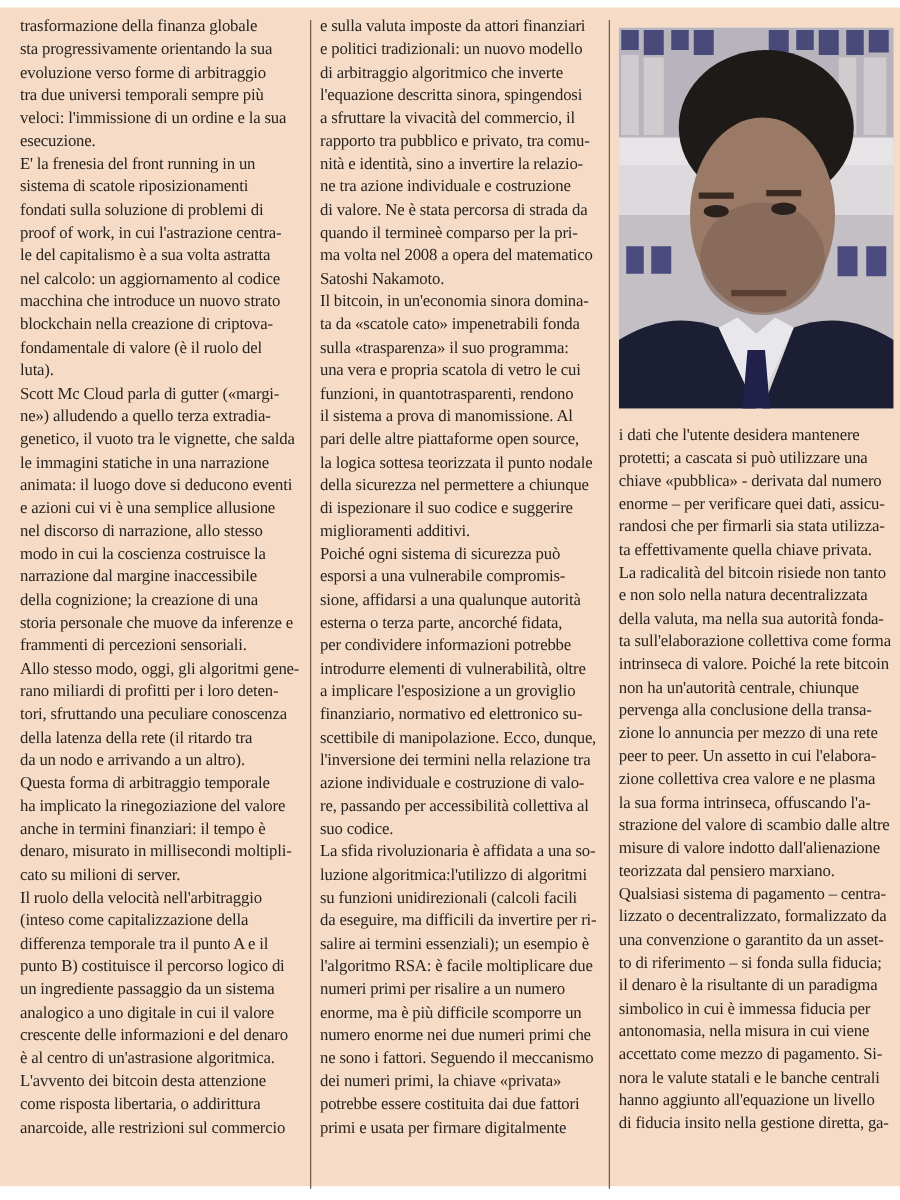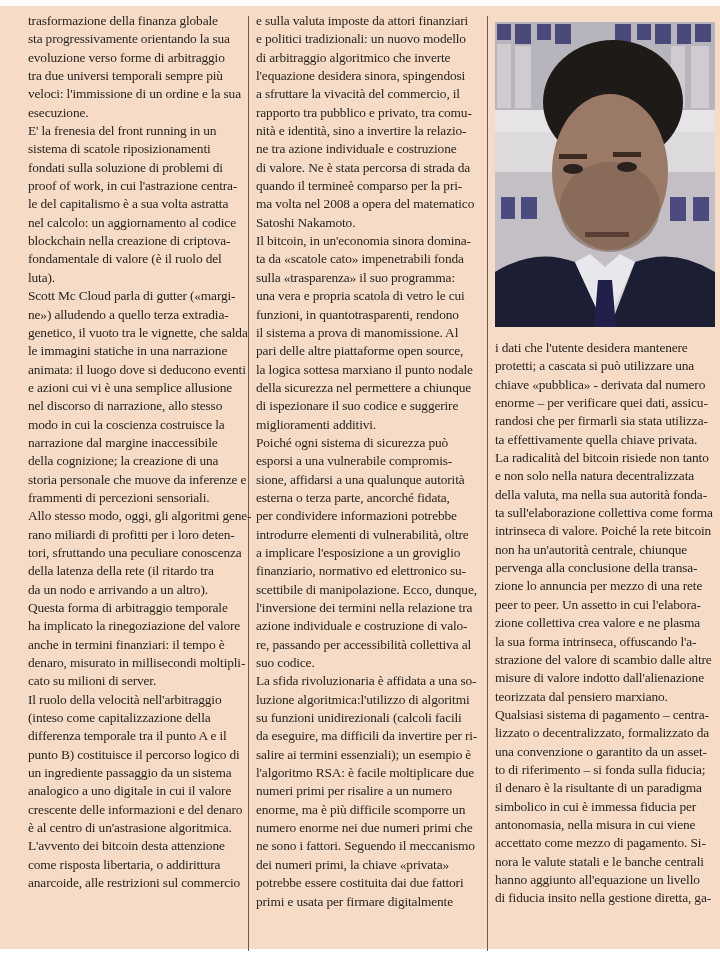--- a/index.html
+++ b/index.html
@@ -27,21 +27,21 @@
       font-family: "Liberation Serif", "DejaVu Serif", serif;
       font-size: 13.4px;
       line-height: 18.35px;
       color: #2a2420;
       letter-spacing: -0.15px;
     }
     .col p {
       margin: 0;
       white-space: nowrap;
     }
-    .col1 { left: 16px; width: 222px; margin-left: 12px; }
+    .col1 { left: 16px; width: 222px; }
     .col2 { left: 256px; width: 222px; }
     .col3 { left: 495px; width: 222px; top: 333px; }
     .rule {
       position: absolute;
       width: 1px;
       background: #6b5a4e;
     }
     .rule1 { left: 248px; top: 10px; height: 935px; }
     .rule2 { left: 487px; top: 10px; height: 935px; }
     .photo {
@@ -67,20 +67,21 @@
       <p>evoluzione verso forme di arbitraggio</p>
       <p>tra due universi temporali sempre più</p>
       <p>veloci: l'immissione di un ordine e la sua</p>
       <p>esecuzione.</p>
       <p>E' la frenesia del front running in un</p>
       <p>sistema di scatole riposizionamenti</p>
       <p>fondati sulla soluzione di problemi di</p>
       <p>proof of work, in cui l'astrazione centra-</p>
       <p>le del capitalismo è a sua volta astratta</p>
       <p>nel calcolo: un aggiornamento al codice</p>
+      <p>macchina che introduce un nuovo strato</p>
       <p>blockchain  nella creazione di criptova-</p>
       <p>fondamentale di valore (è il ruolo del</p>
       <p>luta).</p>
       <p>Scott Mc Cloud parla di gutter («margi-</p>
       <p>ne») alludendo a quello terza extradia-</p>
       <p>genetico, il vuoto tra le vignette, che salda</p>
       <p>le immagini statiche in una narrazione</p>
       <p>animata: il luogo dove si deducono eventi</p>
       <p>e azioni cui vi è una semplice allusione</p>
       <p>nel discorso di narrazione, allo stesso</p>
@@ -108,37 +109,37 @@
       <p>crescente delle informazioni e del denaro</p>
       <p>è al centro di un'astrasione algoritmica.</p>
       <p>L'avvento dei bitcoin desta attenzione</p>
       <p>come risposta libertaria, o addirittura</p>
       <p>anarcoide, alle restrizioni sul commercio</p>
     </div>
   <div class="col col2" id="col2">
       <p>e sulla valuta imposte da attori finanziari</p>
       <p>e politici tradizionali: un nuovo modello</p>
       <p>di arbitraggio algoritmico che inverte</p>
-      <p>l'equazione desidera sinora, spingendosi</p>
+      <p>l'equazione descritta sinora, spingendosi</p>
       <p>a sfruttare la vivacità del commercio, il</p>
       <p>rapporto tra pubblico e privato, tra comu-</p>
       <p>nità e identità, sino a invertire la relazio-</p>
       <p>ne tra azione individuale e costruzione</p>
       <p>di valore. Ne è stata percorsa di strada da</p>
       <p>quando il termineè comparso per la pri-</p>
       <p>ma volta nel 2008 a opera del matematico</p>
       <p>Satoshi Nakamoto.</p>
       <p>Il bitcoin, in un'economia sinora domina-</p>
       <p>ta da «scatole cato» impenetrabili fonda</p>
       <p>sulla «trasparenza» il suo programma:</p>
       <p>una vera e propria scatola di vetro le cui</p>
       <p>funzioni, in quantotrasparenti, rendono</p>
       <p>il sistema a prova di manomissione. Al</p>
       <p>pari delle altre piattaforme open source,</p>
-      <p>la logica sottesa marxiano il punto nodale</p>
+      <p>la logica sottesa teorizzata il punto nodale</p>
       <p>della sicurezza nel permettere a chiunque</p>
       <p>di ispezionare il suo codice e suggerire</p>
       <p>miglioramenti additivi.</p>
       <p>Poiché ogni sistema di sicurezza può</p>
       <p>esporsi a una vulnerabile compromis-</p>
       <p>sione, affidarsi a una qualunque autorità</p>
       <p>esterna o terza parte, ancorché fidata,</p>
       <p>per condividere informazioni potrebbe</p>
       <p>introdurre elementi di vulnerabilità, oltre</p>
       <p>a implicare l'esposizione a un groviglio</p>

